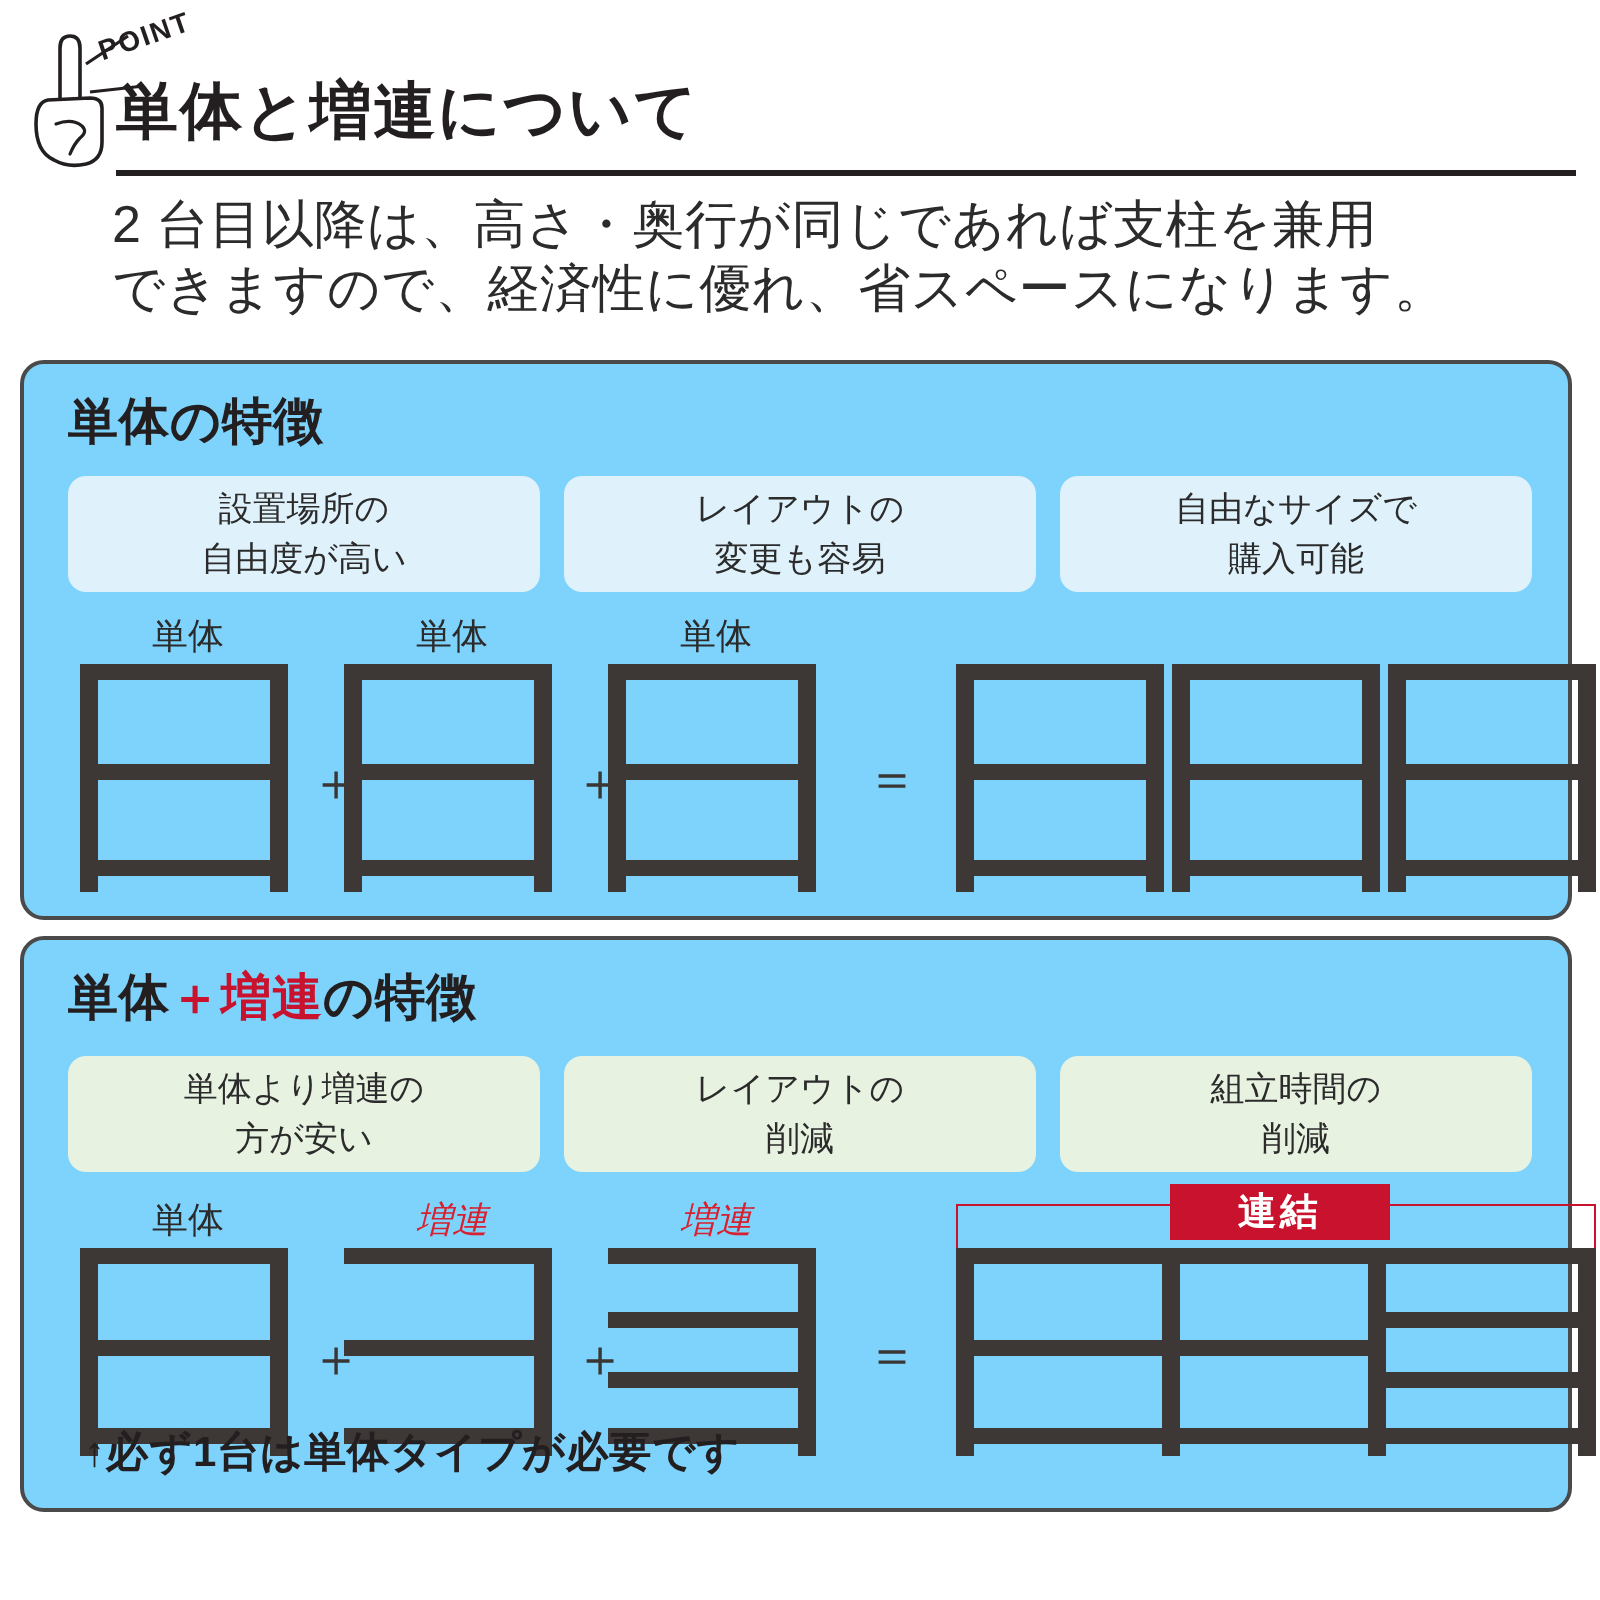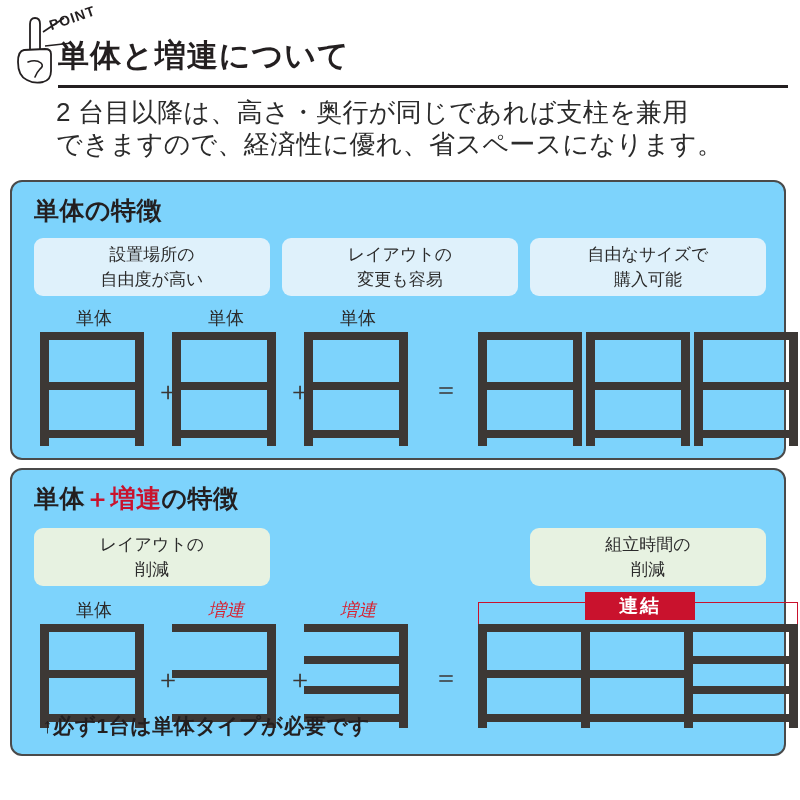--- a/index.html
+++ b/index.html
@@ -284,20 +284,24 @@
     </div>
   </div>
 </div>
 
 <div class="panel" id="panel-combo">
 
   <div class="panel-title"><span>単体</span><span class="accent">＋増連</span><span>の特徴</span></div>
 
   <div class="chips" id="chips-combo">
     <div class="chip green">
+      <span>単体より増連の</span>
+      <span>方が安い</span>
+    </div>
+    <div class="chip green">
       <span>レイアウトの</span>
       <span>削減</span>
     </div>
     <div class="chip green">
       <span>組立時間の</span>
       <span>削減</span>
     </div>
   </div>
 
   <div class="diagram" id="diagram-combo">

